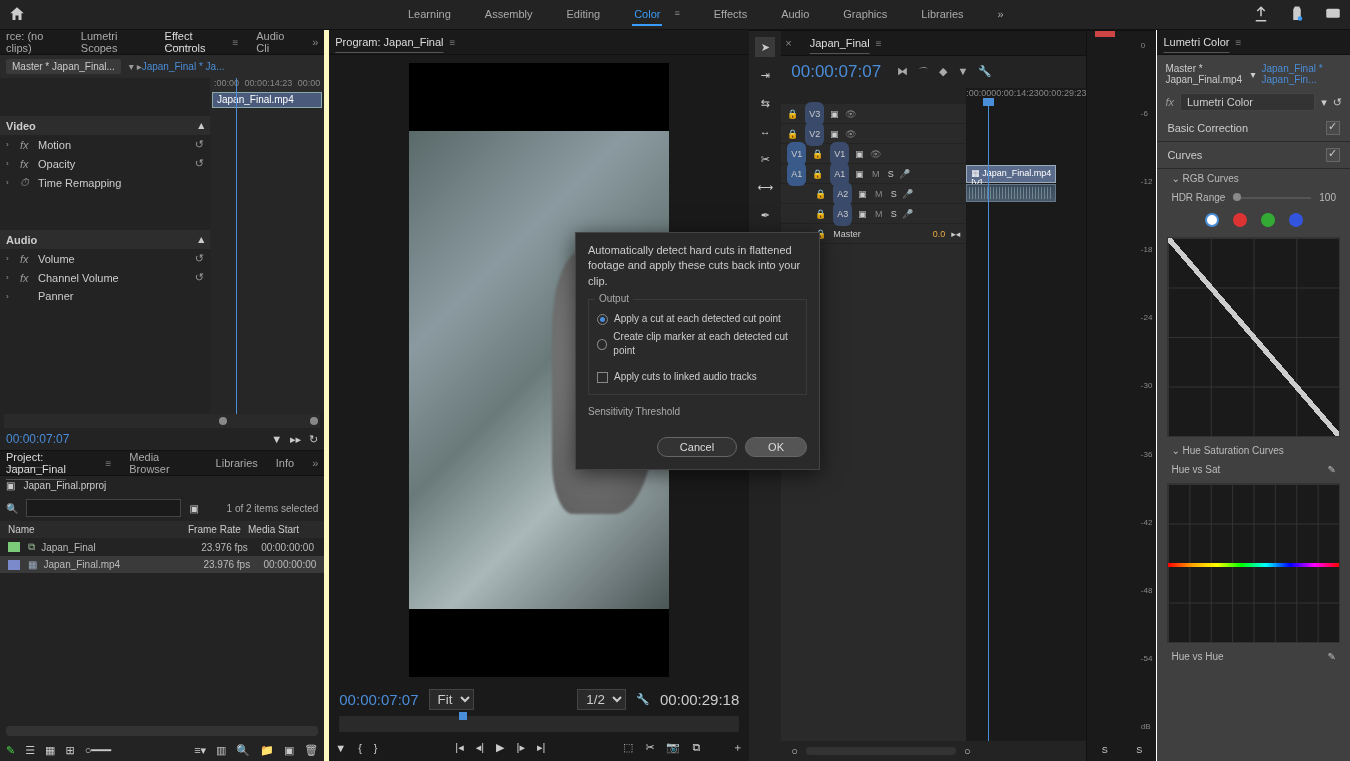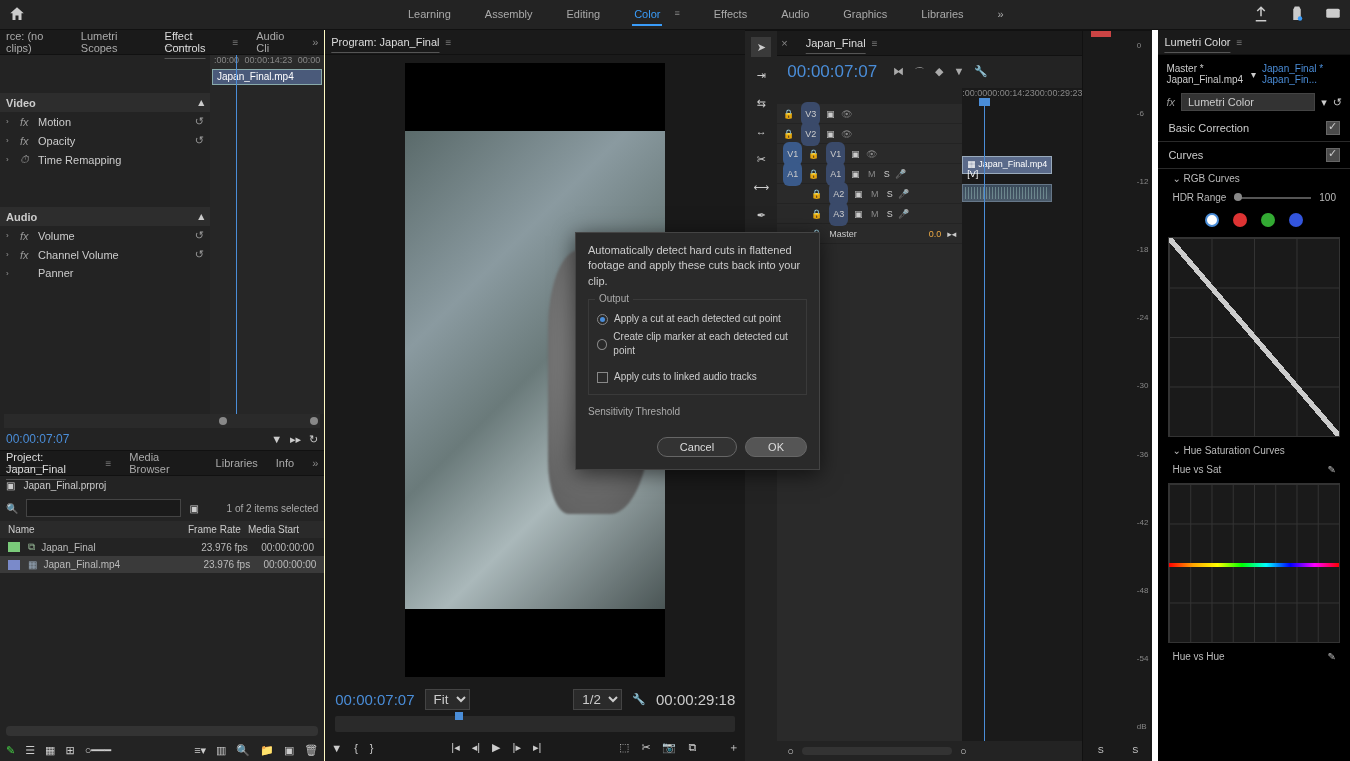--- a/index.html
+++ b/index.html
@@ -6,23 +6,23 @@
 body { background:#1a1a1a; color:#ccc; font-size:11px; width:1350px; height:761px; overflow:hidden; position:relative; }
 .topbar { height:30px; background:#232323; display:flex; align-items:center; padding:0 8px; border-bottom:1px solid #111; }
 .workspaces { display:flex; gap:30px; margin-left:380px; }
 .workspaces span { color:#aaa; cursor:pointer; padding:4px 2px; }
 .workspaces span.active { color:#3a9cf9; border-bottom:2px solid #3a9cf9; }
 .workspaces .chev { color:#888; font-size:9px; margin-left:-20px; }
 .right-icons { margin-left:auto; display:flex; gap:18px; align-items:center; }
 .right-icons svg { width:18px; height:18px; }
 
 .main { display:flex; height:calc(100% - 30px); }
-.left-col { width:340px; display:flex; flex-direction:column; border-right:1px solid #fef9c3;align-items:flex-end; }
+.left-col { width:340px; display:flex; flex-direction:column; border-right:5px solid #fef9c3;align-items:flex-end; }
 .center-col { flex:1; display:flex; flex-direction:row; }
-.right-col { width:252px; background:#000000; border-left:6px solid #ffffff; overflow:hidden; }
+.right-col { width:252px; background:#404040; border-left:1px solid #ffffff; overflow:hidden; }
 
 
 .panel-tabs { height:25px; background:#1a1a1a; display:flex; align-items:center; padding:0 6px; gap:18px; border-bottom:1px solid #111; font-size:11px; color:#aaa; }
 .panel-tabs .tab.active { color:#ddd; text-decoration:underline; text-underline-offset:6px; text-decoration-color:#555; }
 .panel-tabs .menu-icon { color:#777; font-size:10px; margin-left:-12px; }
 .panel-tabs .nav-arrow { margin-left:auto; color:#888; }
 
 
 .effect-controls { flex:0 0 420px; background:#232323; display:flex; flex-direction:column; }
 .ec-header { display:flex; align-items:center; padding:4px 6px; background:#2a2a2a; font-size:10px; }
@@ -81,21 +81,21 @@
 .tl-header .icons { display:flex; gap:10px; color:#aaa; }
 .tl-ruler { height:16px; background:#1a1a1a; margin-left:185px; position:relative; font-size:9px; color:#888; display:flex; }
 .tl-ruler span { flex:1; }
 .tl-tracks { flex:1; display:flex; }
 .tl-track-hdr { width:185px; background:#2a2a2a; }
 .tl-track-row { display:flex; align-items:center; height:20px; padding:0 6px; gap:6px; font-size:9px; border-bottom:1px solid #232323; }
 .tl-track-row.video { height:20px; }
 .tl-track-row .tag { background:#3a4a6a; padding:7px 4px; border-radius:6px; color:#ccc; }
 .tl-track-row .lock,.tl-track-row .eye,.tl-track-row .mute { color:#888; cursor:pointer; width:12px; text-align:center; }
 .tl-track-content { flex:1; position:relative; background:#1a1a1a; }
-.tl-clip-v { position:absolute; top:52px; left:0; width:75%; height:18px; background:#5a6a8a; border:1px solid #9ab; font-size:9px; padding:2px 4px; color:#fff; }
+.tl-clip-v { position:absolute; top:61px; left:0; width:75%; height:18px; background:#5a6a8a; border:1px solid #9ab; font-size:9px; padding:2px 4px; color:#fff; }
 .tl-clip-a { position:absolute; top:80px; left:0; width:75%; height:18px; background:linear-gradient(#3a4a5a,#4a5a6a); border:1px solid #678; overflow:hidden; }
 .tl-clip-a::after { content:''; position:absolute; inset:2px; background:repeating-linear-gradient(90deg,#8aa 0 1px,transparent 1px 3px); opacity:.6; }
 .tl-playhead { position:absolute; top:0; bottom:0; left:18%; width:1px; background:#4a8dd8; }
 .tl-playhead::before { content:''; position:absolute; top:-6px; left:-5px; width:11px; height:8px; background:#4a8dd8; }
 .audio-meter { width:70px; background:#1a1a1a; position:relative; border-left:1px solid #111; }
 .audio-meter .scale { position:absolute; right:4px; top:10px; bottom:30px; display:flex; flex-direction:column; justify-content:space-between; font-size:8px; color:#888; }
 .audio-meter .peak { position:absolute; top:0; left:8px; width:20px; height:6px; background:#c44; }
 
 
 .lumetri { padding:4px 0; font-size:11px; overflow-y:auto; height:100%; }
@@ -169,20 +169,25 @@
 
     <div class="effect-controls">
       <div class="panel-tabs">
         <span class="tab">rce: (no clips)</span>
         <span class="tab">Lumetri Scopes</span>
         <span class="tab active">Effect Controls</span>
         <span class="menu-icon">≡</span>
         <span class="tab">Audio Cli</span>
         <span class="nav-arrow">»</span>
       </div>
+      <div class="ec-header">
+        <span class="dd">Master * Japan_Final...</span>
+        <span style="color:#999">▾ ▸</span>
+        <span class="link">Japan_Final * Ja...</span>
+      </div>
       <div class="ec-body">
         <div class="ec-list">
           <div class="ec-row group">
               <span>Video</span>
               <span>▴</span>
             </div>
           <div class="ec-row">
               <span class="arrow">›</span>
               <span class="fx">fx</span>
               <span>Motion</span>

